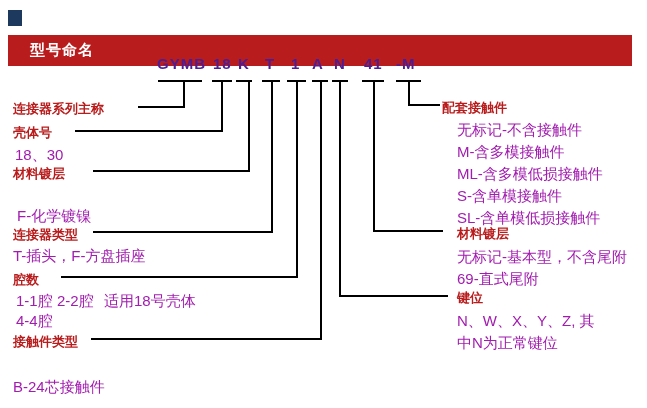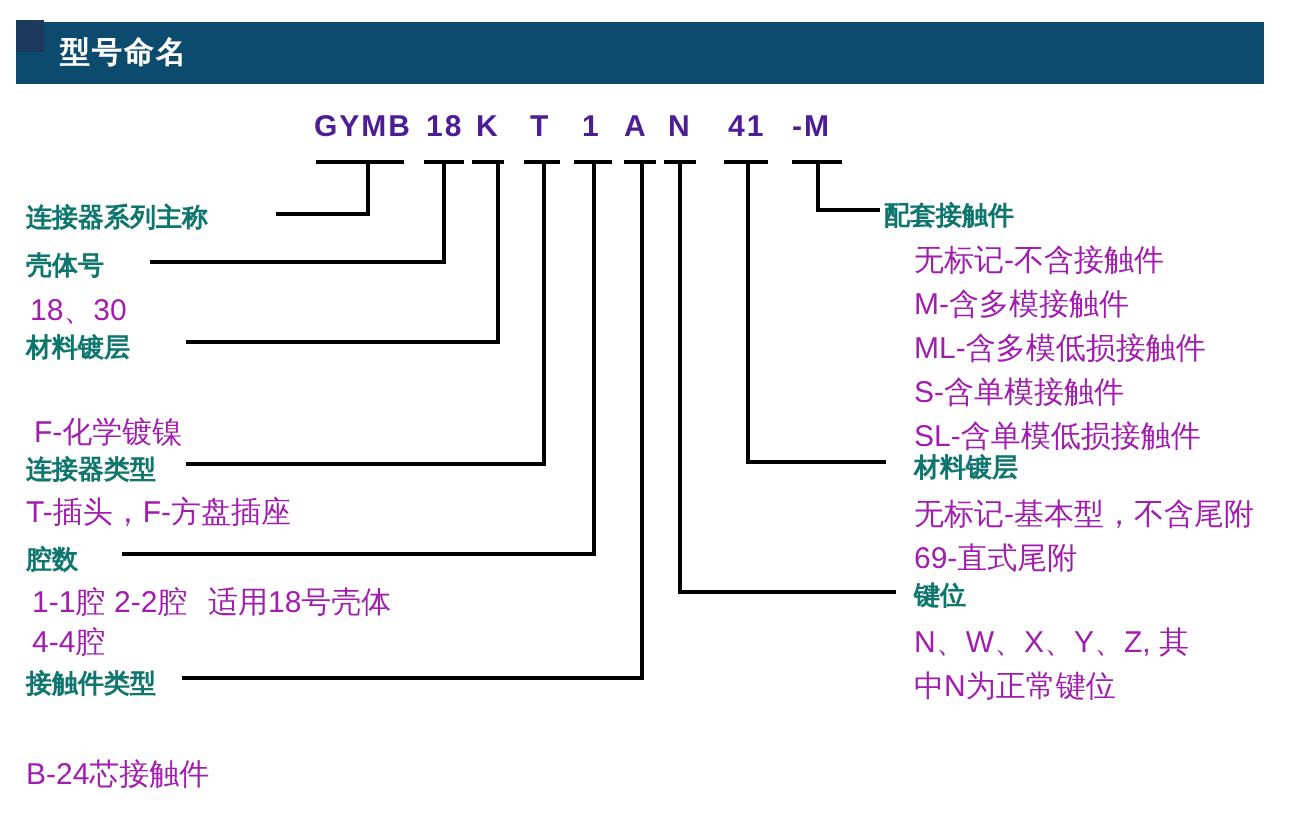--- a/index.html
+++ b/index.html
@@ -6,31 +6,31 @@
   .page{position:relative;width:647px;height:408px;background:#ffffff;overflow:hidden;
         font-family:"Liberation Sans",sans-serif;}
   .title-bar{position:absolute;left:8px;top:11px;width:624px;height:31px;
              display:flex;align-items:center;padding-left:22px;box-sizing:border-box;}
   .title-bar h1{margin:0;font-size:15px;font-weight:bold;color:#ffffff;letter-spacing:1px;
                 font-family:"Liberation Sans",sans-serif;}
   .accent-sq{position:absolute;left:8px;top:10px;width:14px;height:16px;}
   #lines{position:absolute;left:0;top:0;width:647px;height:408px;}
   .pn-seg{position:absolute;top:55px;font-size:15px;font-weight:bold;color:#4c1d95;
           font-family:"Liberation Sans",sans-serif;letter-spacing:1px;white-space:pre;}
-  .h{position:absolute;font-size:13px;font-weight:bold;color:#0f766e;white-space:pre;
+  .h{position:absolute;font-size:13px;font-weight:bold;color:#b91c1c;white-space:pre;
      font-family:"Liberation Sans",sans-serif;}
   .t{position:absolute;font-size:15px;font-weight:normal;color:#a21caf;white-space:pre;
      font-family:Liberation Sans, sans-serif;}
 </style>
 </head>
 <body>
 
 <div class="page">
 
-  <div class="title-bar" id="titleBar" style="background: #0c4a6e;">
+  <div class="title-bar" id="titleBar" style="background: #b91c1c; margin-top: 24px;">
     <h1>型号命名</h1>
   </div>
   <div class="accent-sq" id="accentSq" style="background: rgb(29, 58, 94);"></div>
 
   <svg id="lines">
       <polyline points="158,81 202,81" fill="none" stroke="#000000" stroke-width="2"></polyline>
       <polyline points="212,81 232,81" fill="none" stroke="#000000" stroke-width="2"></polyline>
       <polyline points="236,81 252,81" fill="none" stroke="#000000" stroke-width="2"></polyline>
       <polyline points="262,81 280,81" fill="none" stroke="#000000" stroke-width="2"></polyline>
       <polyline points="287,81 306,81" fill="none" stroke="#000000" stroke-width="2"></polyline>

